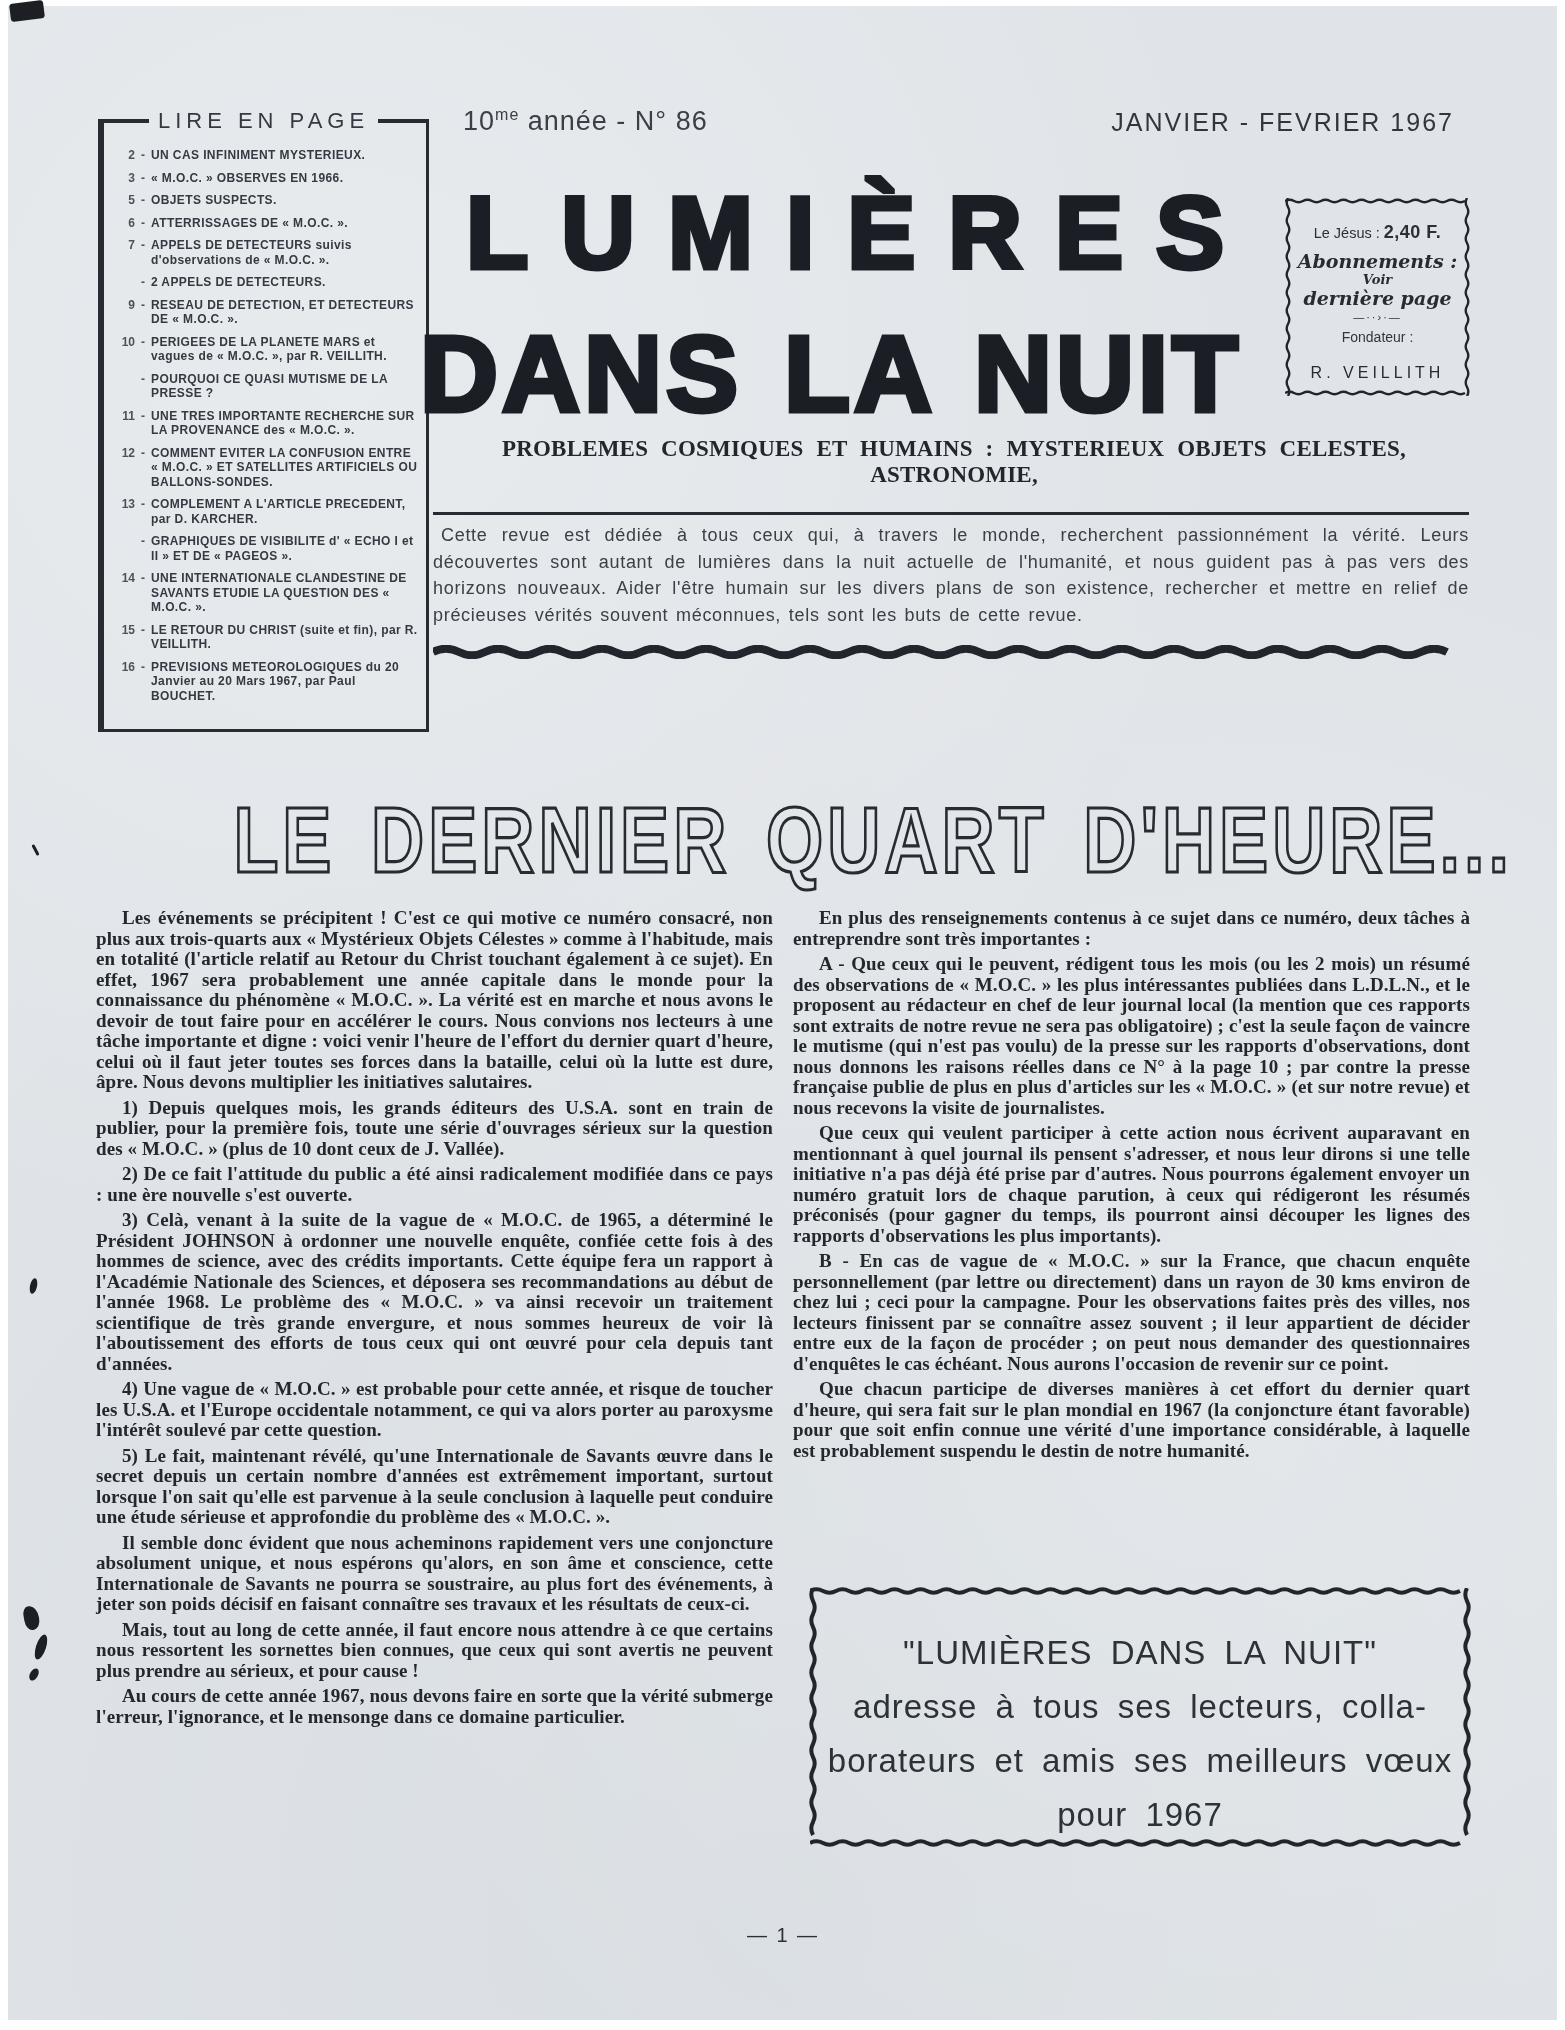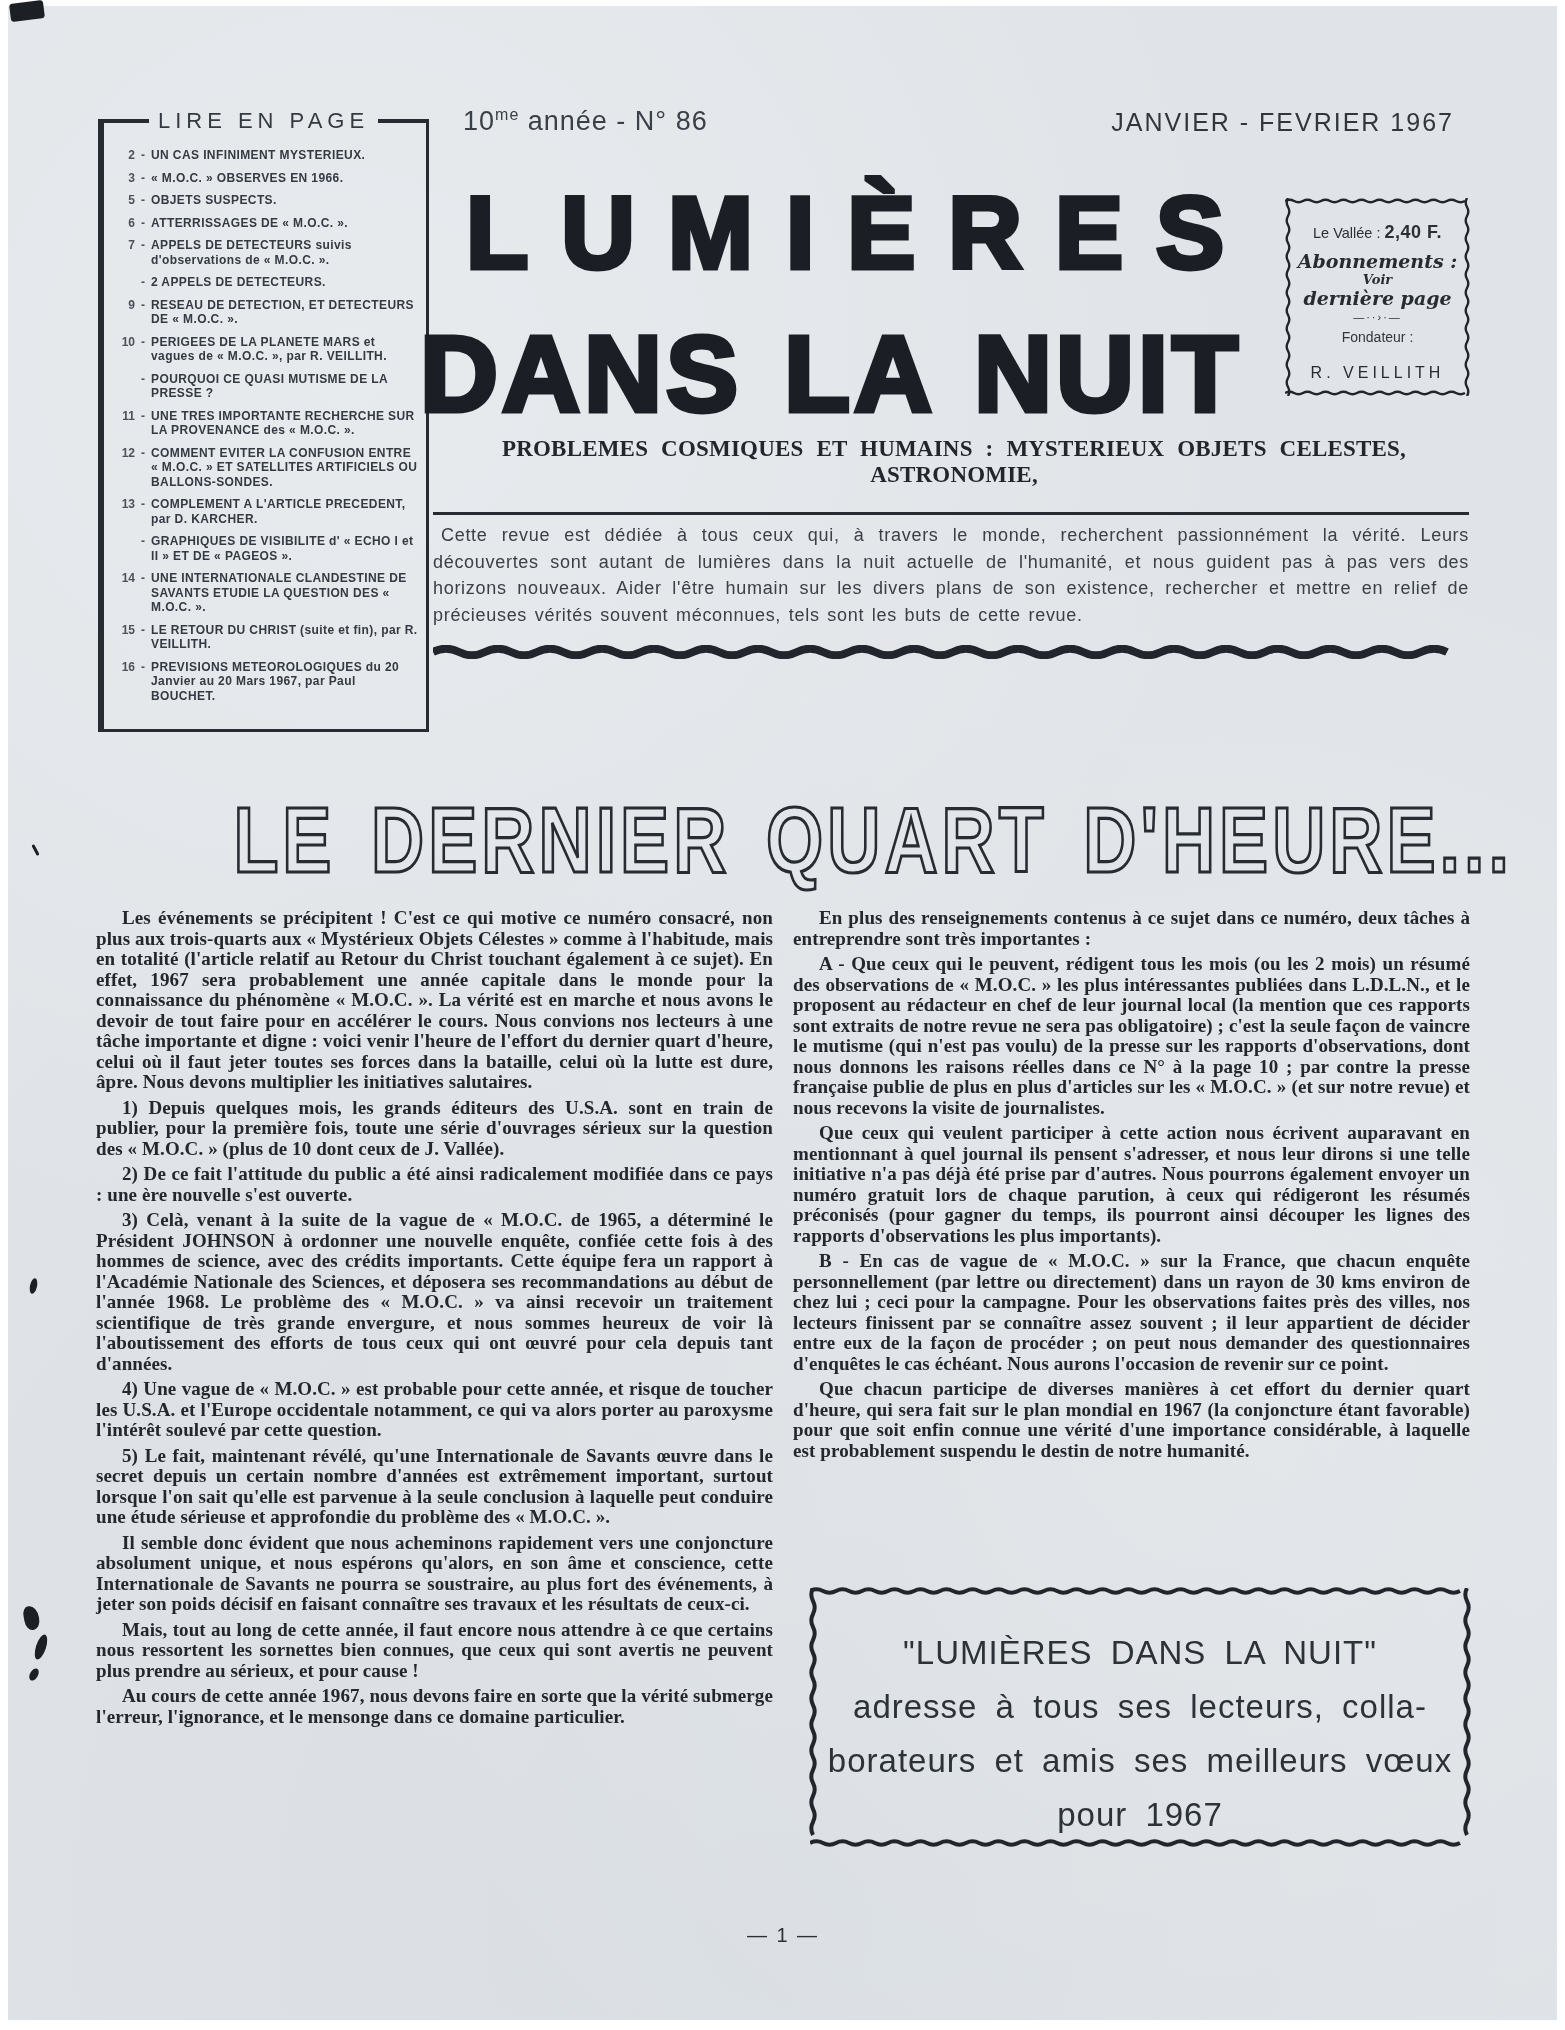--- a/index.html
+++ b/index.html
@@ -220,21 +220,21 @@
           <span class="toc-text">PREVISIONS METEOROLOGIQUES du 20 Janvier au 20 Mars 1967, par Paul BOUCHET.</span>
         </div>
       </div>
   </div>
 
   <h1 class="abs mast-title title-1" style="margin:0;">LUMIÈRES</h1>
   <h1 class="abs mast-title title-2" style="margin:0;">DANS LA NUIT</h1>
 
   <div class="abs price-box wavy-box">
     <div class="pb-numero">
-      <span>Le Vallée :</span>
+      <span>Le Jésus :</span>
       <b>2,40 F.</b>
     </div>
     <div class="pb-abo1 script">Abonnements :</div>
     <div class="pb-abo2 script">Voir</div>
     <div class="pb-abo3 script">dernière page</div>
     <div class="pb-div">―··›·―</div>
     <div class="pb-fond-label">Fondateur :</div>
     <div class="pb-fond-name">R.  VEILLITH</div>
   <svg width="185" height="14" class="edge-top">
         <path d="M0 7 Q 4.5 4.4 9 7 T 18 7 T 27 7 T 36 7 T 45 7 T 54 7 T 63 7 T 72 7 T 81 7 T 90 7 T 99 7 T 108 7 T 117 7 T 126 7 T 135 7 T 144 7 T 153 7 T 162 7 T 171 7 T 180 7" fill="none" stroke="currentColor" stroke-width="2.4"></path>

